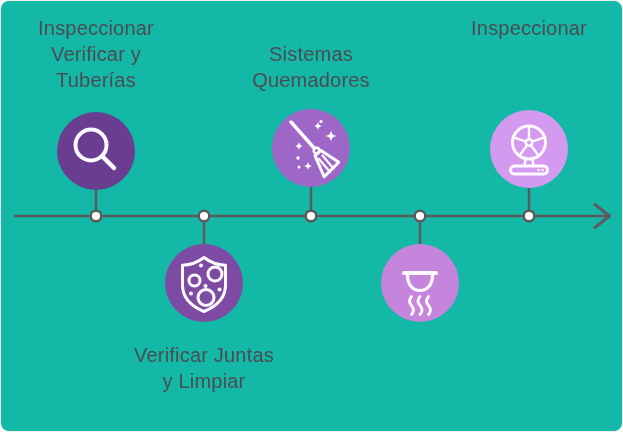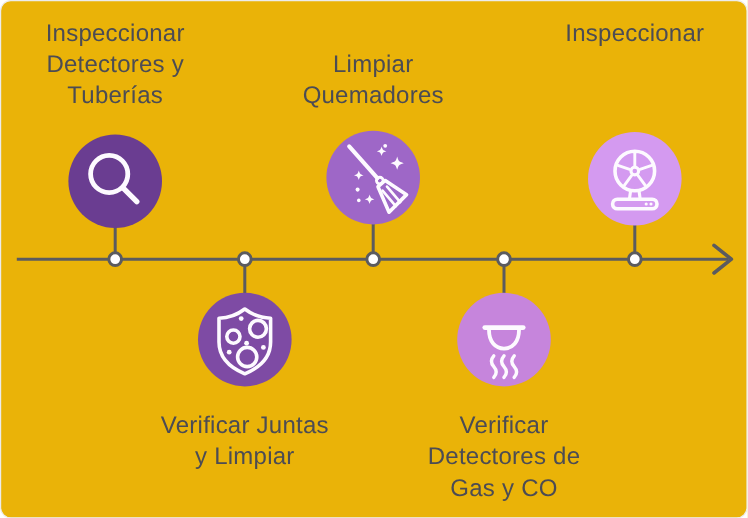--- a/index.html
+++ b/index.html
@@ -1,19 +1,19 @@
 <!DOCTYPE html>
 <html><head>
 <meta charset="utf-8">
 <style>
   html,body{margin:0;padding:0;background:#ffffff;}
   .canvas{
     position:relative;
     width:623px;height:432px;
-    background:#eab308;
+    background:#14b8a6;
     border:1px solid #ececec;
     border-radius:9px;
     box-sizing:border-box;
     overflow:hidden;
     font-family:"Liberation Sans", sans-serif;
   }
   .timeline-svg{position:absolute;left:0;top:0;}
   .milestone-circle{
     position:absolute;
     width:78px;height:78px;
@@ -134,37 +134,32 @@
       </g>
       <g fill="#fdfaff" stroke="none">
         <circle cx="48.5" cy="60" r="1.3"></circle>
         <circle cx="52.5" cy="60" r="1.3"></circle>
       </g>
     </svg>
   </div>
 
   <div class="milestone-label l1">
     <div>Inspeccionar</div>
-    <div>Detectores y</div>
+    <div>Verificar y</div>
     <div>Tuberías</div>
   </div>
 
   <div class="milestone-label l2">
     <div>Verificar Juntas</div>
     <div>y Limpiar</div>
   </div>
 
   <div class="milestone-label l3">
-    <div>Limpiar</div>
+    <div>Sistemas</div>
     <div>Quemadores</div>
   </div>
 
-  <div class="milestone-label l4">
-    <div>Verificar</div>
-    <div>Detectores de</div>
-    <div>Gas y CO</div>
-  </div>
 
   <div class="milestone-label l5">
     <div>Inspeccionar</div>
   </div>
 
 </div>
 
 </body></html>

